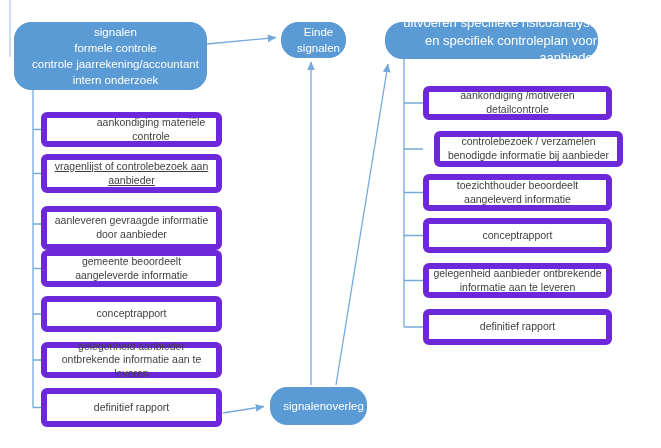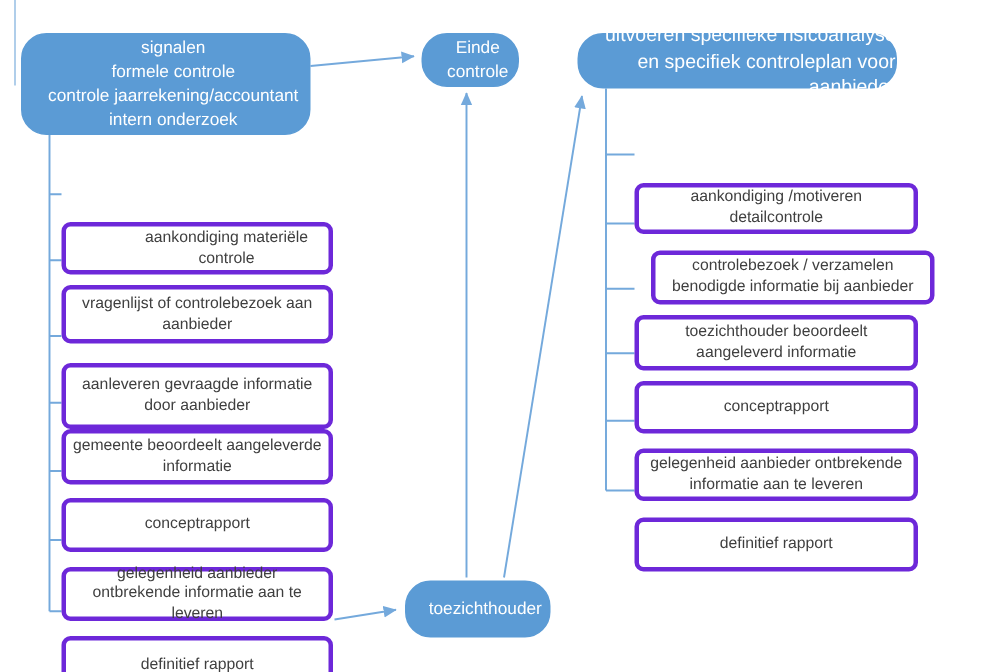--- a/index.html
+++ b/index.html
@@ -10,22 +10,22 @@
   .stage svg.connectors{position:absolute;left:0;top:0;width:661px;height:448px;}
   .box{
     position:absolute;display:flex;align-items:center;justify-content:center;
     text-align:center;box-sizing:border-box;border-radius:17px;padding-left:10px;
   }
   .box.blue{
     background:#5B9BD5;color:#ffffff;font-size:11.5px;line-height:1.4;
     white-space:pre-line;border:1px solid #5B9BD5;
   }
   .box.white{
-    background:#ffffff;color:#3f3f3f;border:3px solid #6d28d9;
-    font-size:10.5px;line-height:1.3;padding:2px 4px;border-radius:6px;margin-top:36px;
+    background:#ffffff;color:#3f3f3f;border:6px solid #6d28d9;
+    font-size:10.5px;line-height:1.3;padding:2px 4px;border-radius:6px;
   }
   .box.header-right{font-size:13px;line-height:1.35;text-align:right;}
   .box.small-blue{font-size:11.5px;}
 </style>
 </head>
 <body>
 
 <div class="stage">
 
   <svg class="connectors" viewBox="0 0 661 448" xmlns="http://www.w3.org/2000/svg">
@@ -48,28 +48,28 @@
     <path d="M311,385 L311,62" stroke="#74A9DC" stroke-width="1.3" fill="none" marker-end="url(#arrow)"></path>
 
     <path d="M336,385 L388,64" stroke="#74A9DC" stroke-width="1.3" fill="none" marker-end="url(#arrow)"></path>
   </svg>
 
   <div class="box blue" style="left:14px;top:22px;width:193px;height:68px;">signalen
 formele controle
 controle jaarrekening/accountant
 intern onderzoek</div>
 
-  <div class="box blue small-blue" style="left:281px;top:22px;width:65px;height:36px;">Einde controle</div>
+  <div class="box blue small-blue" style="left:281px;top:22px;width:65px;height:36px;">Einde signalen</div>
 
   <div class="box blue header-right" style="left:385px;top:22px;width:213px;height:37px;">uitvoeren specifieke risicoanalyse en specifiek controleplan voor aanbieder</div>
 
-  <div class="box blue small-blue" style="left:270px;top:387px;width:97px;height:38px;">toezichthouder</div>
+  <div class="box blue small-blue" style="left:270px;top:387px;width:97px;height:38px;">signalenoverleg</div>
 
   <div class="box white" style="left:41px;top:112px;width:181px;height:35px;padding-left:43px;">aankondiging materiële controle</div>
-  <div class="box white" style="left:41px;top:154px;width:181px;height:39px;">vragenlijst of controlebezoek aan aanbieder</div>
+  <div class="box white" style="left:41px;top:154px;width:181px;height:39px;text-decoration:underline;">vragenlijst of controlebezoek aan aanbieder</div>
   <div class="box white" style="left:41px;top:206px;width:181px;height:44px;">aanleveren gevraagde informatie door aanbieder</div>
   <div class="box white" style="left:41px;top:250px;width:181px;height:37px;">gemeente beoordeelt aangeleverde informatie</div>
   <div class="box white" style="left:41px;top:296px;width:181px;height:36px;">conceptrapport</div>
   <div class="box white" style="left:41px;top:342px;width:181px;height:36px;">gelegenheid aanbieder ontbrekende informatie aan te leveren</div>
   <div class="box white" style="left:41px;top:388px;width:181px;height:39px;">definitief rapport</div>
 
   <div class="box white" style="left:423px;top:86px;width:189px;height:34px;">aankondiging /motiveren detailcontrole</div>
   <div class="box white" style="left:434px;top:131px;width:189px;height:36px;">controlebezoek / verzamelen benodigde informatie bij aanbieder</div>
   <div class="box white" style="left:423px;top:174px;width:189px;height:37px;text-align:center;">toezichthouder beoordeelt aangeleverd informatie</div>
   <div class="box white" style="left:423px;top:218px;width:189px;height:35px;">conceptrapport</div>

